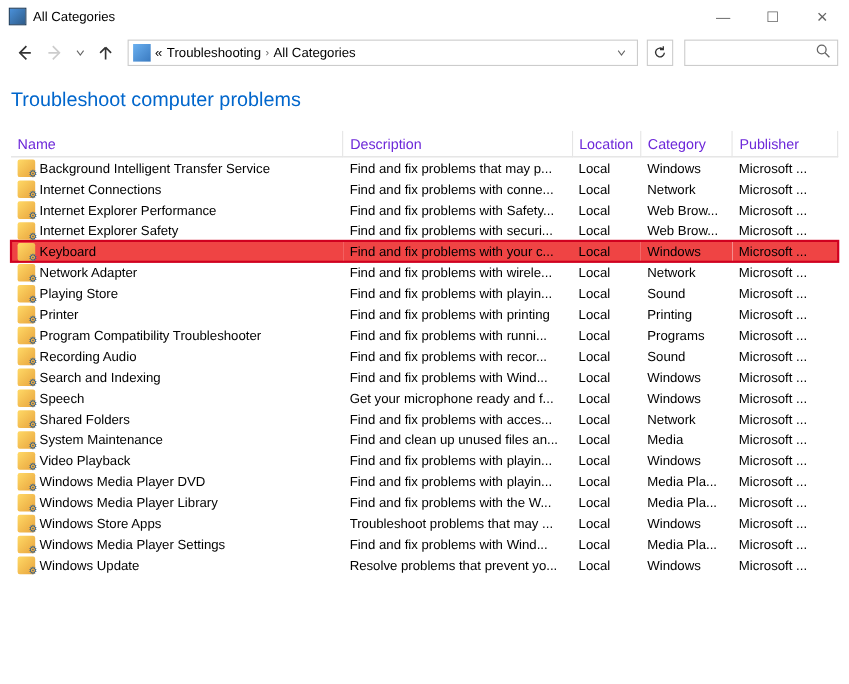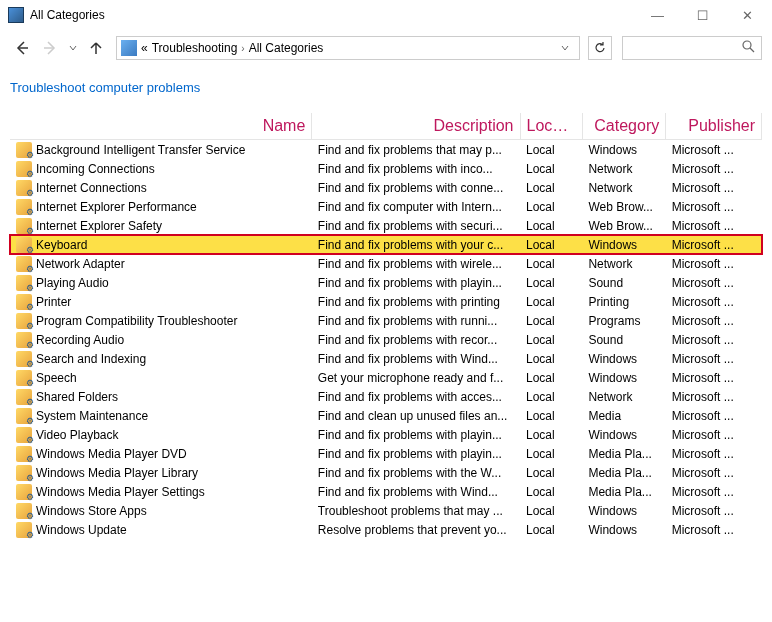--- a/index.html
+++ b/index.html
@@ -19,29 +19,29 @@
     .addressbar { flex: 1; height: 24px; border: 1px solid #ccc; display: flex; align-items: center; padding: 0 4px; margin: 0 4px; }
     .addressbar-icon { width: 16px; height: 16px; background: linear-gradient(135deg, #6ab0f0 0%, #3a7ac0 100%); margin-right: 4px; }
     .addressbar-text { flex: 1; font-size: 12px; display: flex; align-items: center; gap: 4px; }
     .addressbar-text .chev { color: #666; font-size: 10px; }
     .addressbar-dropdown { color: #666; padding: 0 6px; }
     .refresh-btn { width: 24px; height: 24px; border: 1px solid #ccc; display: flex; align-items: center; justify-content: center; color: #333; cursor: pointer; margin-right: 6px; }
     .searchbox { width: 140px; height: 24px; border: 1px solid #ccc; display: flex; align-items: center; justify-content: flex-end; padding: 0 6px; }
     .search-icon { color: #666; font-size: 13px; }
     
     .content { padding: 14px 10px 0 10px; }
-    .heading { color: #0066cc; font-size: 13px; font-weight: 400; margin-bottom: 18px; }
+    .heading { color: #0066cc; font-size: 18px; font-weight: 400; margin-bottom: 18px; }
     
     .table { width: 100%; border-collapse: collapse; table-layout: fixed; }
-    .table th { text-align: right; font-weight: 400; font-size: 16px; color: #be185d; padding: 4px 6px; border-right: 1px solid #e5e5e5; border-bottom: 1px solid #e5e5e5; overflow: hidden; text-overflow: ellipsis; white-space: nowrap; cursor: pointer; }
+    .table th { text-align: left; font-weight: 400; font-size: 13px; color: #6d28d9; padding: 4px 6px; border-right: 1px solid #e5e5e5; border-bottom: 1px solid #e5e5e5; overflow: hidden; text-overflow: ellipsis; white-space: nowrap; cursor: pointer; }
     .table td { padding: 2px 6px; font-size: 12px; overflow: hidden; text-overflow: ellipsis; white-space: nowrap; vertical-align: middle; height: 19px; }
     .table td.name-cell { display: flex; align-items: center; gap: 4px; }
     .row-icon { width: 16px; height: 16px; flex-shrink: 0; background: linear-gradient(135deg, #ffd966 0%, #e8a33d 100%); border-radius: 2px; position: relative; }
     .row-icon::after { content: '⚙'; position: absolute; bottom: -2px; right: -2px; font-size: 9px; color: #2e5c8a; }
-    .highlighted-row { background: #fde047; outline: 2px solid #d00020; outline-offset: -1px; }
+    .highlighted-row { background: #ef4444; outline: 2px solid #d00020; outline-offset: -1px; }
     
     .col-name { width: 290px; }
     .col-desc { width: 200px; }
     .col-loc { width: 60px; }
     .col-cat { width: 80px; }
     .col-pub { width: 92px; }
   </style>
 </head>
 <body>
 
@@ -127,205 +127,195 @@
             <span>Background Intelligent Transfer Service</span>
           </td>
           <td class="col-desc">Find and fix problems that may p...</td>
           <td class="col-loc">Local</td>
           <td class="col-cat">Windows</td>
           <td class="col-pub">Microsoft ...</td>
         </tr>
         <tr>
           <td class="name-cell col-name">
             <span class="row-icon"></span>
-            <span>Incoming Connections</span>
-          </td>
-          <td class="col-desc">Find and fix problems with inco...</td>
+            <span>Internet Connections</span>
+          </td>
+          <td class="col-desc">Find and fix problems with conne...</td>
           <td class="col-loc">Local</td>
           <td class="col-cat">Network</td>
           <td class="col-pub">Microsoft ...</td>
         </tr>
         <tr>
           <td class="name-cell col-name">
             <span class="row-icon"></span>
-            <span>Internet Connections</span>
-          </td>
-          <td class="col-desc">Find and fix problems with conne...</td>
+            <span>Internet Explorer Performance</span>
+          </td>
+          <td class="col-desc">Find and fix problems with Safety...</td>
+          <td class="col-loc">Local</td>
+          <td class="col-cat">Web Brow...</td>
+          <td class="col-pub">Microsoft ...</td>
+        </tr>
+        <tr>
+          <td class="name-cell col-name">
+            <span class="row-icon"></span>
+            <span>Internet Explorer Safety</span>
+          </td>
+          <td class="col-desc">Find and fix problems with securi...</td>
+          <td class="col-loc">Local</td>
+          <td class="col-cat">Web Brow...</td>
+          <td class="col-pub">Microsoft ...</td>
+        </tr>
+        <tr class="highlighted-row">
+          <td class="name-cell col-name">
+            <span class="row-icon"></span>
+            <span>Keyboard</span>
+          </td>
+          <td class="col-desc">Find and fix problems with your c...</td>
+          <td class="col-loc">Local</td>
+          <td class="col-cat">Windows</td>
+          <td class="col-pub">Microsoft ...</td>
+        </tr>
+        <tr>
+          <td class="name-cell col-name">
+            <span class="row-icon"></span>
+            <span>Network Adapter</span>
+          </td>
+          <td class="col-desc">Find and fix problems with wirele...</td>
           <td class="col-loc">Local</td>
           <td class="col-cat">Network</td>
           <td class="col-pub">Microsoft ...</td>
         </tr>
         <tr>
           <td class="name-cell col-name">
             <span class="row-icon"></span>
-            <span>Internet Explorer Performance</span>
-          </td>
-          <td class="col-desc">Find and fix computer with Intern...</td>
-          <td class="col-loc">Local</td>
-          <td class="col-cat">Web Brow...</td>
-          <td class="col-pub">Microsoft ...</td>
-        </tr>
-        <tr>
-          <td class="name-cell col-name">
-            <span class="row-icon"></span>
-            <span>Internet Explorer Safety</span>
-          </td>
-          <td class="col-desc">Find and fix problems with securi...</td>
-          <td class="col-loc">Local</td>
-          <td class="col-cat">Web Brow...</td>
-          <td class="col-pub">Microsoft ...</td>
-        </tr>
-        <tr class="highlighted-row">
-          <td class="name-cell col-name">
-            <span class="row-icon"></span>
-            <span>Keyboard</span>
-          </td>
-          <td class="col-desc">Find and fix problems with your c...</td>
-          <td class="col-loc">Local</td>
-          <td class="col-cat">Windows</td>
-          <td class="col-pub">Microsoft ...</td>
-        </tr>
-        <tr>
-          <td class="name-cell col-name">
-            <span class="row-icon"></span>
-            <span>Network Adapter</span>
-          </td>
-          <td class="col-desc">Find and fix problems with wirele...</td>
+            <span>Playing Store</span>
+          </td>
+          <td class="col-desc">Find and fix problems with playin...</td>
+          <td class="col-loc">Local</td>
+          <td class="col-cat">Sound</td>
+          <td class="col-pub">Microsoft ...</td>
+        </tr>
+        <tr>
+          <td class="name-cell col-name">
+            <span class="row-icon"></span>
+            <span>Printer</span>
+          </td>
+          <td class="col-desc">Find and fix problems with printing</td>
+          <td class="col-loc">Local</td>
+          <td class="col-cat">Printing</td>
+          <td class="col-pub">Microsoft ...</td>
+        </tr>
+        <tr>
+          <td class="name-cell col-name">
+            <span class="row-icon"></span>
+            <span>Program Compatibility Troubleshooter</span>
+          </td>
+          <td class="col-desc">Find and fix problems with runni...</td>
+          <td class="col-loc">Local</td>
+          <td class="col-cat">Programs</td>
+          <td class="col-pub">Microsoft ...</td>
+        </tr>
+        <tr>
+          <td class="name-cell col-name">
+            <span class="row-icon"></span>
+            <span>Recording Audio</span>
+          </td>
+          <td class="col-desc">Find and fix problems with recor...</td>
+          <td class="col-loc">Local</td>
+          <td class="col-cat">Sound</td>
+          <td class="col-pub">Microsoft ...</td>
+        </tr>
+        <tr>
+          <td class="name-cell col-name">
+            <span class="row-icon"></span>
+            <span>Search and Indexing</span>
+          </td>
+          <td class="col-desc">Find and fix problems with Wind...</td>
+          <td class="col-loc">Local</td>
+          <td class="col-cat">Windows</td>
+          <td class="col-pub">Microsoft ...</td>
+        </tr>
+        <tr>
+          <td class="name-cell col-name">
+            <span class="row-icon"></span>
+            <span>Speech</span>
+          </td>
+          <td class="col-desc">Get your microphone ready and f...</td>
+          <td class="col-loc">Local</td>
+          <td class="col-cat">Windows</td>
+          <td class="col-pub">Microsoft ...</td>
+        </tr>
+        <tr>
+          <td class="name-cell col-name">
+            <span class="row-icon"></span>
+            <span>Shared Folders</span>
+          </td>
+          <td class="col-desc">Find and fix problems with acces...</td>
           <td class="col-loc">Local</td>
           <td class="col-cat">Network</td>
           <td class="col-pub">Microsoft ...</td>
         </tr>
         <tr>
           <td class="name-cell col-name">
             <span class="row-icon"></span>
-            <span>Playing Audio</span>
+            <span>System Maintenance</span>
+          </td>
+          <td class="col-desc">Find and clean up unused files an...</td>
+          <td class="col-loc">Local</td>
+          <td class="col-cat">Media</td>
+          <td class="col-pub">Microsoft ...</td>
+        </tr>
+        <tr>
+          <td class="name-cell col-name">
+            <span class="row-icon"></span>
+            <span>Video Playback</span>
           </td>
           <td class="col-desc">Find and fix problems with playin...</td>
           <td class="col-loc">Local</td>
-          <td class="col-cat">Sound</td>
-          <td class="col-pub">Microsoft ...</td>
-        </tr>
-        <tr>
-          <td class="name-cell col-name">
-            <span class="row-icon"></span>
-            <span>Printer</span>
-          </td>
-          <td class="col-desc">Find and fix problems with printing</td>
-          <td class="col-loc">Local</td>
-          <td class="col-cat">Printing</td>
-          <td class="col-pub">Microsoft ...</td>
-        </tr>
-        <tr>
-          <td class="name-cell col-name">
-            <span class="row-icon"></span>
-            <span>Program Compatibility Troubleshooter</span>
-          </td>
-          <td class="col-desc">Find and fix problems with runni...</td>
-          <td class="col-loc">Local</td>
-          <td class="col-cat">Programs</td>
-          <td class="col-pub">Microsoft ...</td>
-        </tr>
-        <tr>
-          <td class="name-cell col-name">
-            <span class="row-icon"></span>
-            <span>Recording Audio</span>
-          </td>
-          <td class="col-desc">Find and fix problems with recor...</td>
-          <td class="col-loc">Local</td>
-          <td class="col-cat">Sound</td>
-          <td class="col-pub">Microsoft ...</td>
-        </tr>
-        <tr>
-          <td class="name-cell col-name">
-            <span class="row-icon"></span>
-            <span>Search and Indexing</span>
+          <td class="col-cat">Windows</td>
+          <td class="col-pub">Microsoft ...</td>
+        </tr>
+        <tr>
+          <td class="name-cell col-name">
+            <span class="row-icon"></span>
+            <span>Windows Media Player DVD</span>
+          </td>
+          <td class="col-desc">Find and fix problems with playin...</td>
+          <td class="col-loc">Local</td>
+          <td class="col-cat">Media Pla...</td>
+          <td class="col-pub">Microsoft ...</td>
+        </tr>
+        <tr>
+          <td class="name-cell col-name">
+            <span class="row-icon"></span>
+            <span>Windows Media Player Library</span>
+          </td>
+          <td class="col-desc">Find and fix problems with the W...</td>
+          <td class="col-loc">Local</td>
+          <td class="col-cat">Media Pla...</td>
+          <td class="col-pub">Microsoft ...</td>
+        </tr>
+        <tr>
+          <td class="name-cell col-name">
+            <span class="row-icon"></span>
+            <span>Windows Store Apps</span>
+          </td>
+          <td class="col-desc">Troubleshoot problems that may ...</td>
+          <td class="col-loc">Local</td>
+          <td class="col-cat">Windows</td>
+          <td class="col-pub">Microsoft ...</td>
+        </tr>
+        <tr>
+          <td class="name-cell col-name">
+            <span class="row-icon"></span>
+            <span>Windows Media Player Settings</span>
           </td>
           <td class="col-desc">Find and fix problems with Wind...</td>
           <td class="col-loc">Local</td>
-          <td class="col-cat">Windows</td>
-          <td class="col-pub">Microsoft ...</td>
-        </tr>
-        <tr>
-          <td class="name-cell col-name">
-            <span class="row-icon"></span>
-            <span>Speech</span>
-          </td>
-          <td class="col-desc">Get your microphone ready and f...</td>
-          <td class="col-loc">Local</td>
-          <td class="col-cat">Windows</td>
-          <td class="col-pub">Microsoft ...</td>
-        </tr>
-        <tr>
-          <td class="name-cell col-name">
-            <span class="row-icon"></span>
-            <span>Shared Folders</span>
-          </td>
-          <td class="col-desc">Find and fix problems with acces...</td>
-          <td class="col-loc">Local</td>
-          <td class="col-cat">Network</td>
-          <td class="col-pub">Microsoft ...</td>
-        </tr>
-        <tr>
-          <td class="name-cell col-name">
-            <span class="row-icon"></span>
-            <span>System Maintenance</span>
-          </td>
-          <td class="col-desc">Find and clean up unused files an...</td>
-          <td class="col-loc">Local</td>
-          <td class="col-cat">Media</td>
-          <td class="col-pub">Microsoft ...</td>
-        </tr>
-        <tr>
-          <td class="name-cell col-name">
-            <span class="row-icon"></span>
-            <span>Video Playback</span>
-          </td>
-          <td class="col-desc">Find and fix problems with playin...</td>
-          <td class="col-loc">Local</td>
-          <td class="col-cat">Windows</td>
-          <td class="col-pub">Microsoft ...</td>
-        </tr>
-        <tr>
-          <td class="name-cell col-name">
-            <span class="row-icon"></span>
-            <span>Windows Media Player DVD</span>
-          </td>
-          <td class="col-desc">Find and fix problems with playin...</td>
-          <td class="col-loc">Local</td>
           <td class="col-cat">Media Pla...</td>
-          <td class="col-pub">Microsoft ...</td>
-        </tr>
-        <tr>
-          <td class="name-cell col-name">
-            <span class="row-icon"></span>
-            <span>Windows Media Player Library</span>
-          </td>
-          <td class="col-desc">Find and fix problems with the W...</td>
-          <td class="col-loc">Local</td>
-          <td class="col-cat">Media Pla...</td>
-          <td class="col-pub">Microsoft ...</td>
-        </tr>
-        <tr>
-          <td class="name-cell col-name">
-            <span class="row-icon"></span>
-            <span>Windows Media Player Settings</span>
-          </td>
-          <td class="col-desc">Find and fix problems with Wind...</td>
-          <td class="col-loc">Local</td>
-          <td class="col-cat">Media Pla...</td>
-          <td class="col-pub">Microsoft ...</td>
-        </tr>
-        <tr>
-          <td class="name-cell col-name">
-            <span class="row-icon"></span>
-            <span>Windows Store Apps</span>
-          </td>
-          <td class="col-desc">Troubleshoot problems that may ...</td>
-          <td class="col-loc">Local</td>
-          <td class="col-cat">Windows</td>
           <td class="col-pub">Microsoft ...</td>
         </tr>
         <tr>
           <td class="name-cell col-name">
             <span class="row-icon"></span>
             <span>Windows Update</span>
           </td>
           <td class="col-desc">Resolve problems that prevent yo...</td>
           <td class="col-loc">Local</td>
           <td class="col-cat">Windows</td>

